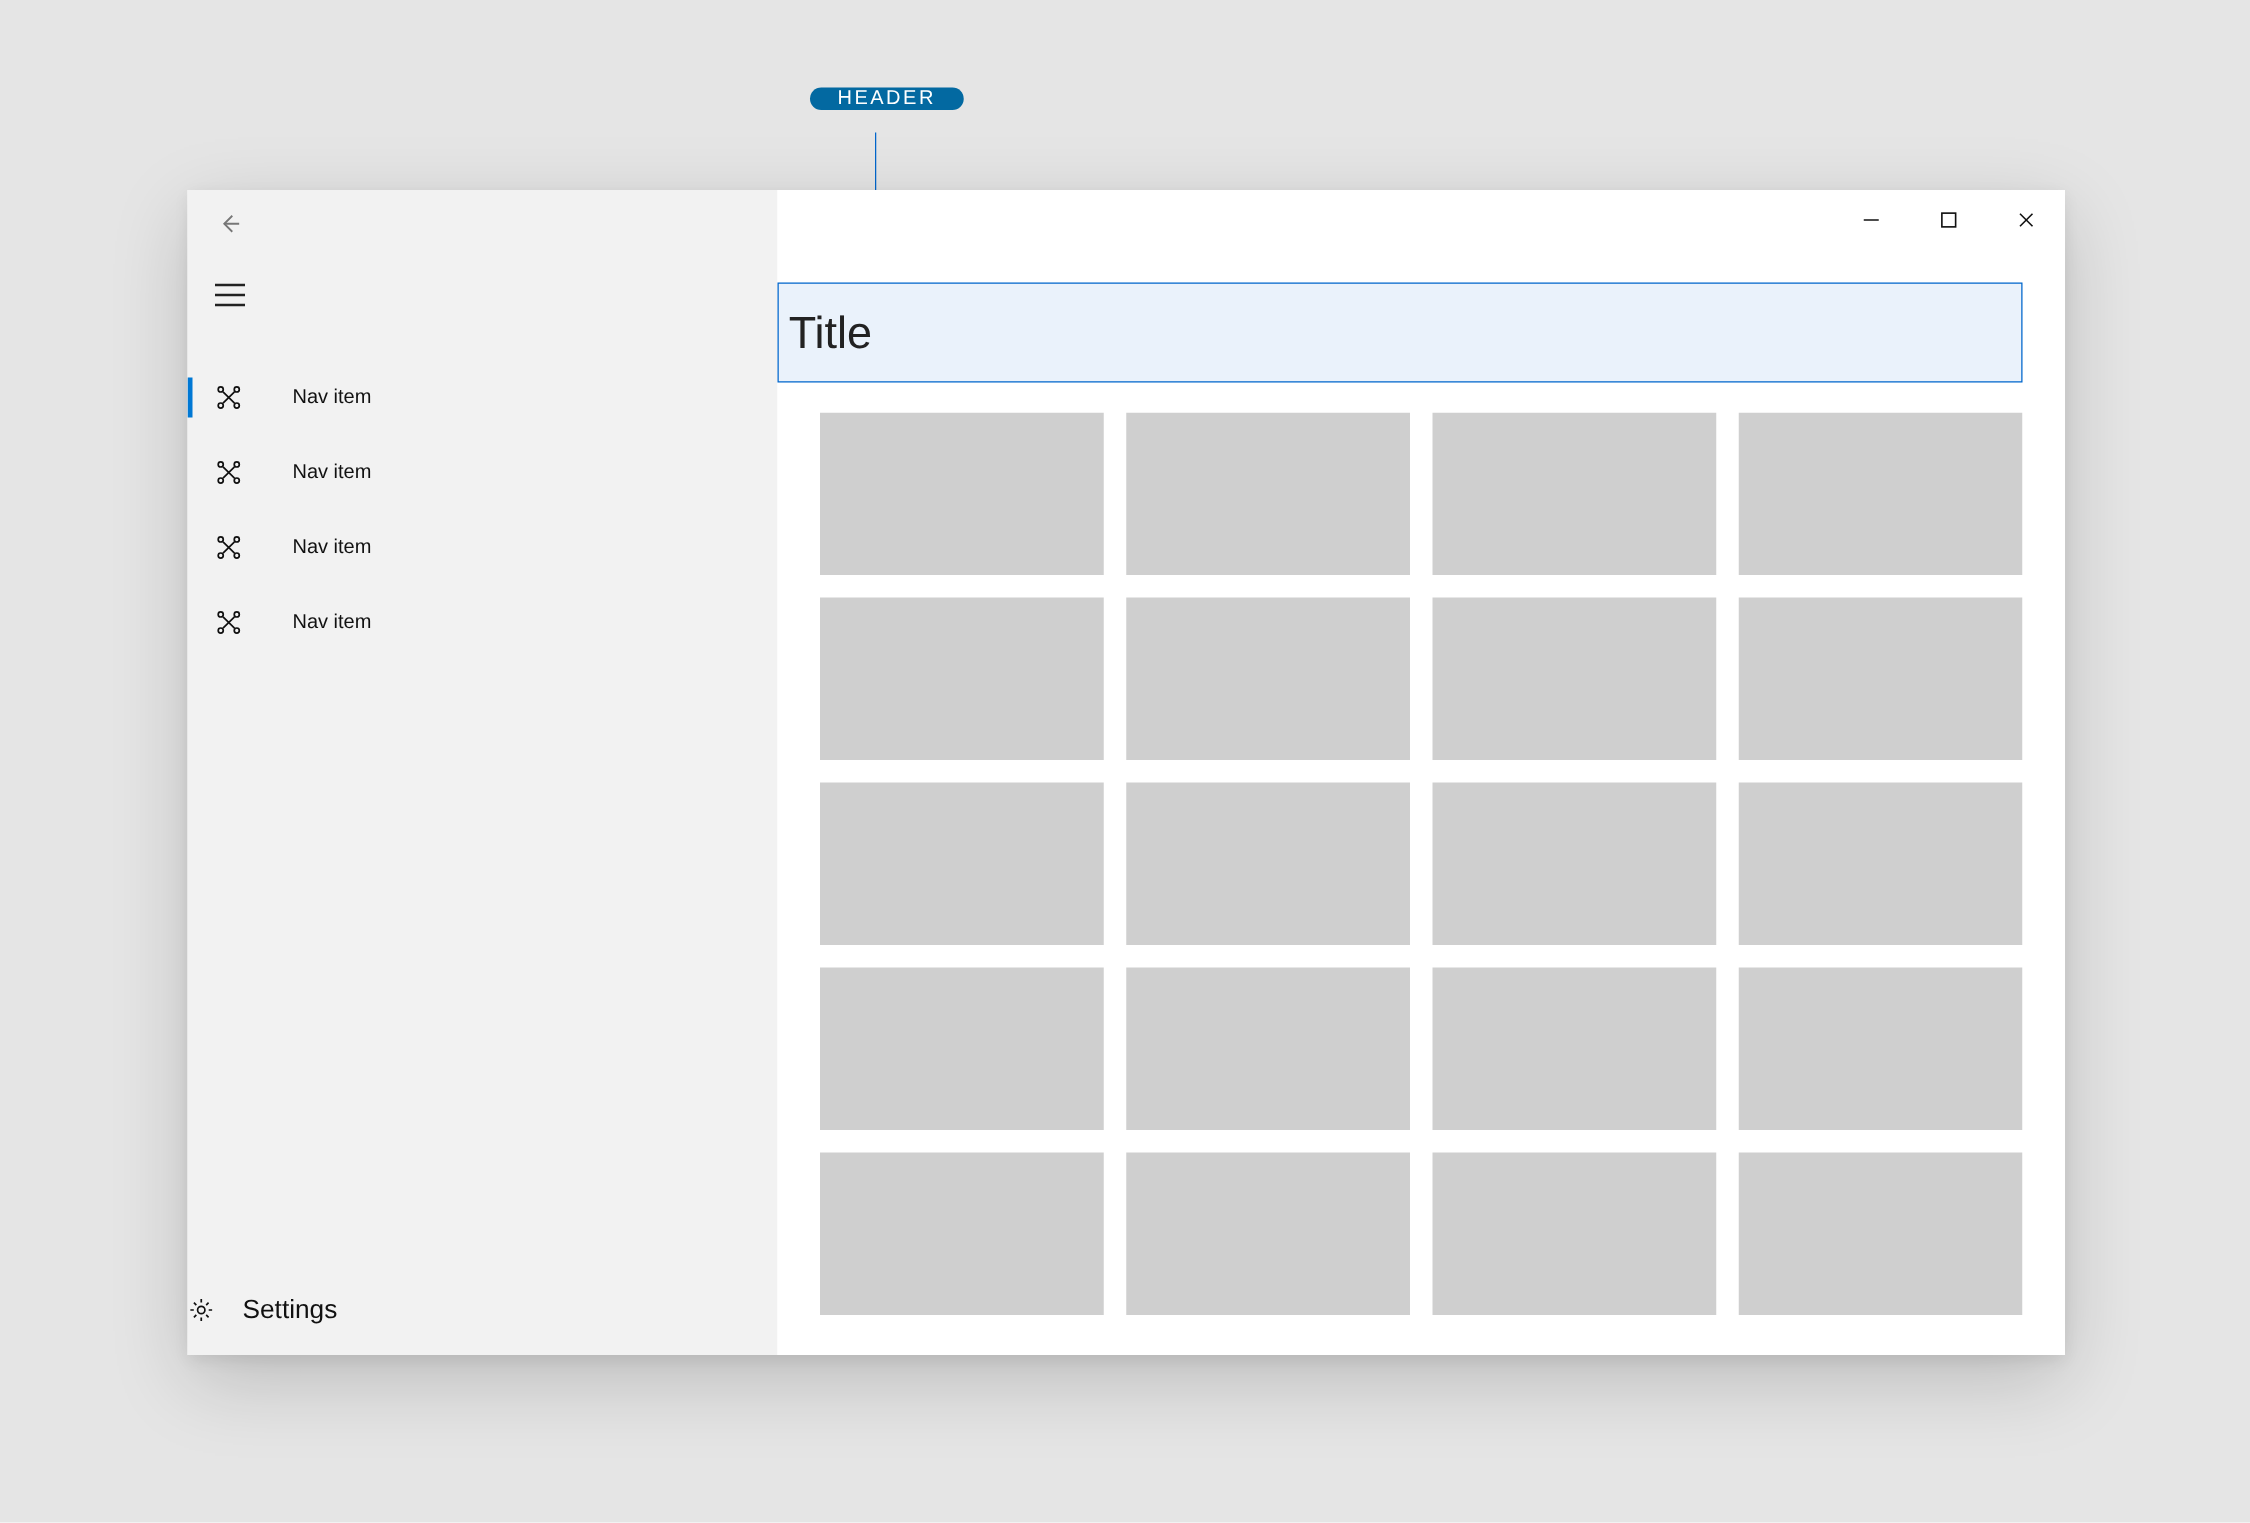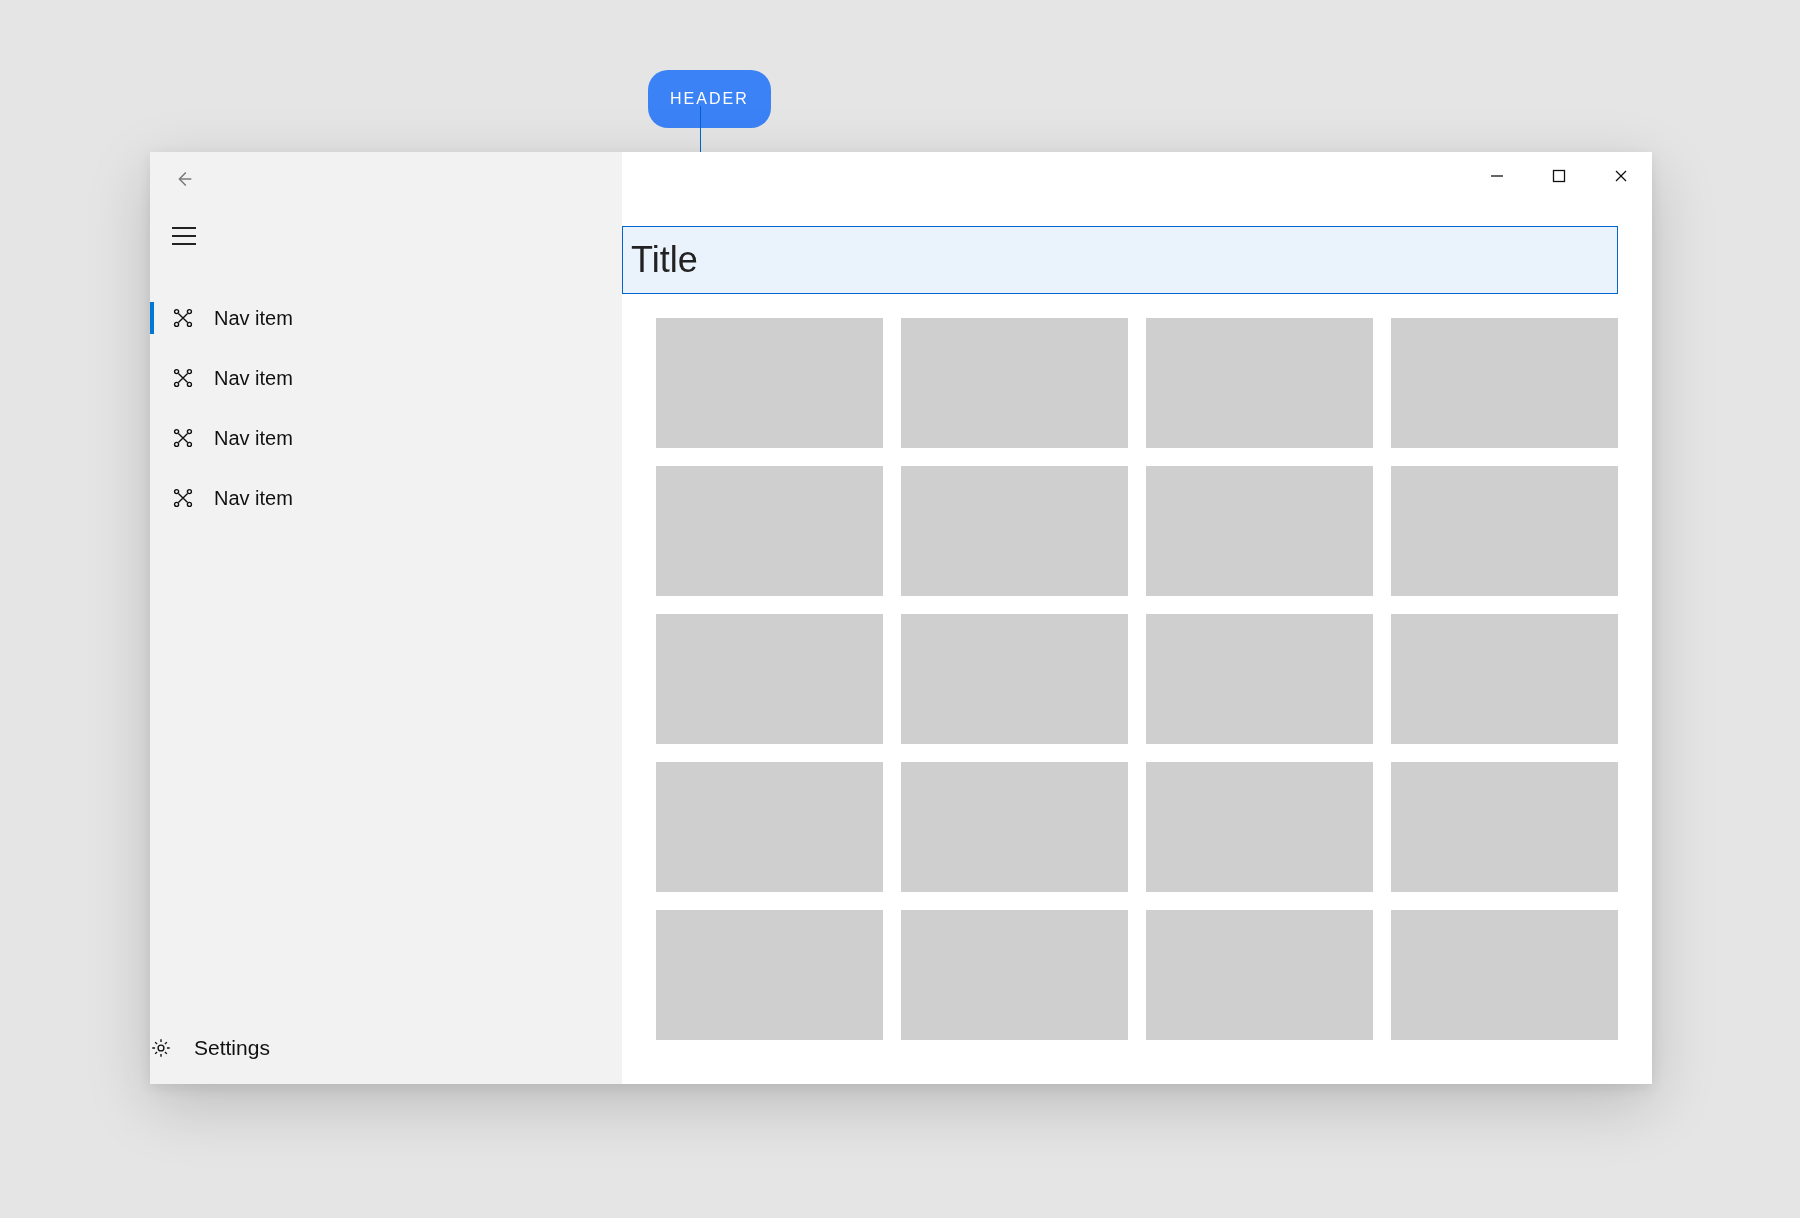--- a/index.html
+++ b/index.html
@@ -13,25 +13,25 @@
   }
   .canvas {
     position: absolute;
     left: 0; top: 0; right: 0; bottom: 0;
   }
   
   .callout {
     position: absolute;
     left: 648px;
     top: 70px;
-    background: #3b82f6;
+    background: #0369a1;
     color: #fff;
     font-size: 16px;
     letter-spacing: 2px;
-    padding: 20px 22px;
+    padding: 0 22px;
     border-radius: 20px;
     font-weight: 400;
   }
   .callout-line {
     position: absolute;
     left: 700px;
     top: 106px;
     width: 1px;
     height: 120px;
     background: #0066CC;
@@ -85,23 +85,23 @@
     background: #222;
   }
   .nav-list {
     padding-top: 22px;
   }
   .nav-item {
     height: 60px;
     display: flex;
     align-items: center;
     padding-left: 22px;
-    gap: 20px;
+    gap: 40px;
     color: #111;
-    font-size: 20px;
+    font-size: 16px;
     position: relative;
   }
   .nav-item.selected::before {
     content: "";
     position: absolute;
     left: 0;
     top: 14px;
     bottom: 14px;
     width: 4px;
     background: #0078D4;
@@ -140,21 +140,21 @@
   }
   .win-btn {
     width: 62px; height: 40px;
     display: flex;
     align-items: center;
     justify-content: center;
     color: #111;
   }
   .header-box {
     margin: 30px 34px 0 0;
-    height: 68px;
+    height: 80px;
     border: 1px solid #0066CC;
     background: #eaf2fb;
     display: flex;
     align-items: center;
     padding-left: 8px;
     font-size: 36px;
     color: #222;
     font-weight: 400;
   }
   .grid {

